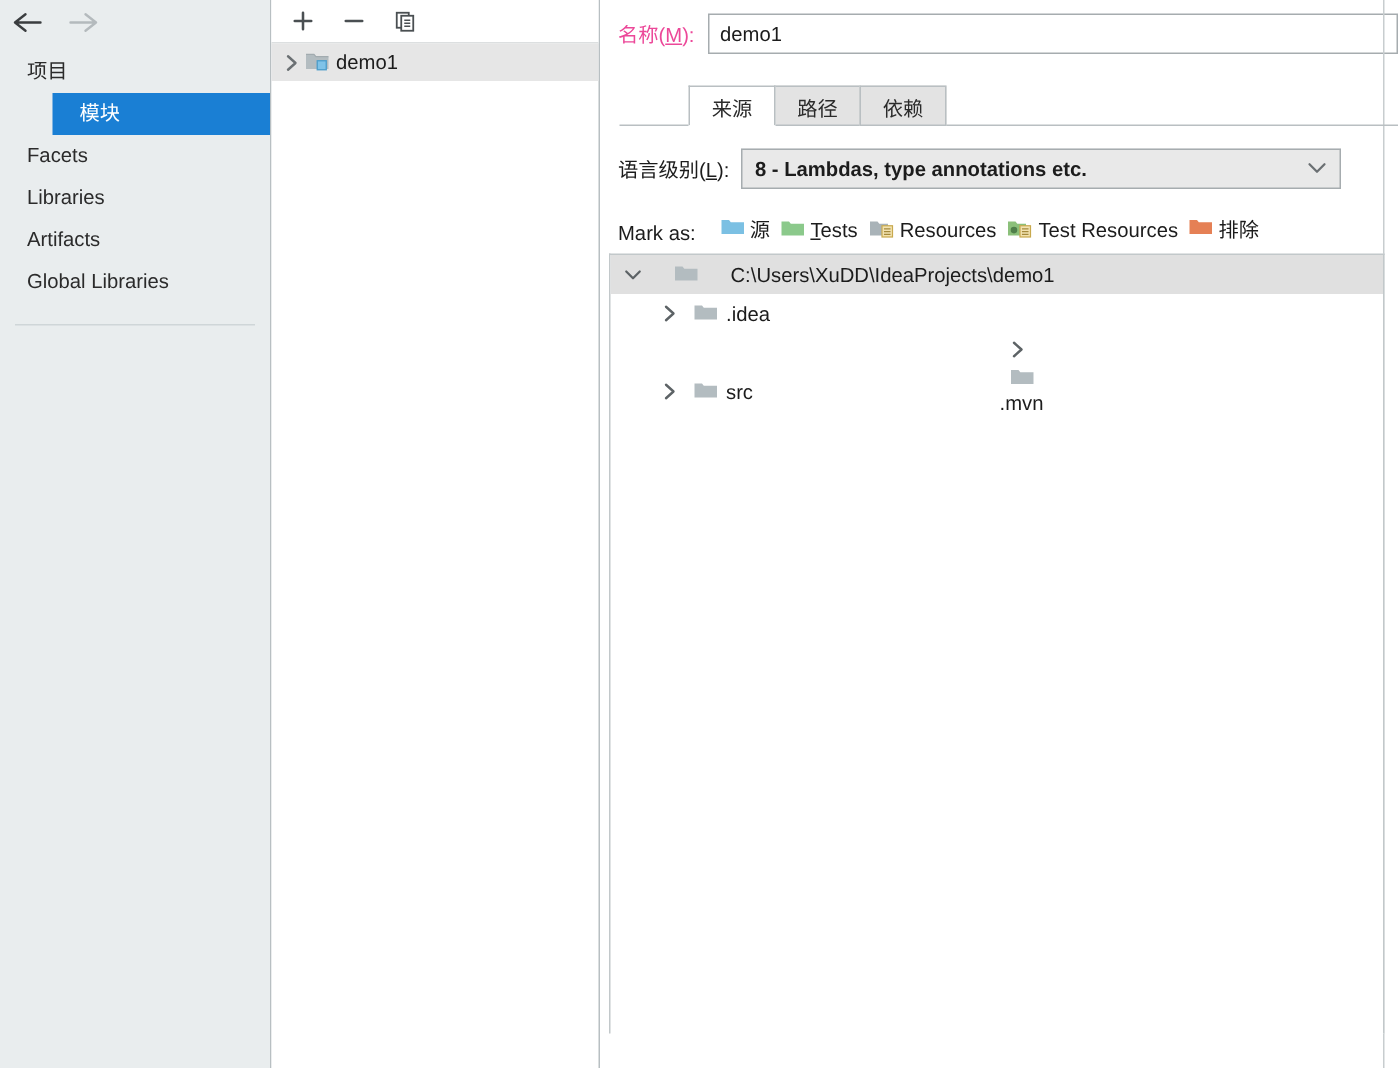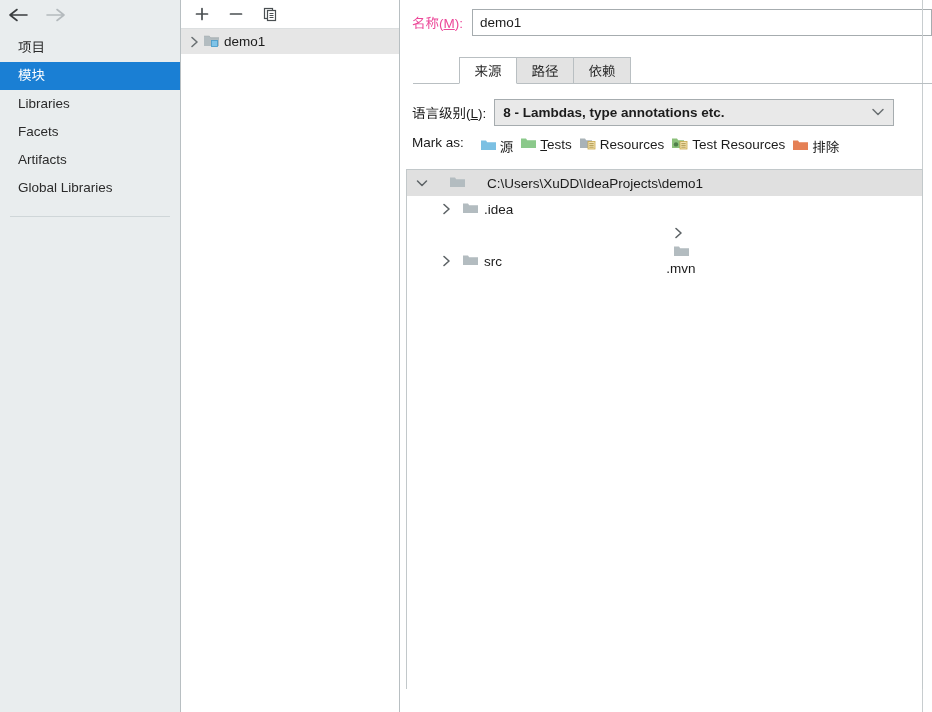--- a/index.html
+++ b/index.html
@@ -59,20 +59,21 @@
     padding: 4px 0 4px 18px;
     font-size: 13.5px;
     color: #2b2b2b;
     line-height: 20px;
     cursor: pointer;
     white-space: nowrap;
   }
   .nav-item.selected {
     background: #1a7fd4;
     color: #ffffff;
+    margin-left: 35px;
   }
   .sidebar-sep {
     margin: 14px 10px 10px 10px;
     height: 1px;
     background: #cfd6d8;
   }
 
   
   .middle {
     position: relative;
@@ -148,21 +149,21 @@
     font-size: 13.5px;
     color: #1c1c1c;
     padding: 0 7px;
     outline: none;
     margin-right: 0;
     min-width: 0;
   }
 
   .tabstrip {
     display: flex;
-    align-items: center;
+    align-items: flex-end;
     height: 28px;
     margin-left: 13px;
     margin-top: 12px;
     position: relative;
     padding-left: 46px;
   }
   .tabstrip::after {
     content: "";
     position: absolute;
     left: 0; right: -520px; bottom: 0;
@@ -222,21 +223,21 @@
   .combo .caret {
     position: absolute;
     right: 8px; top: 50%;
     transform: translateY(-50%);
     color: #6b7073;
     display: flex;
   }
 
   .markas-row {
     display: flex;
-    align-items: flex-start;
+    align-items: flex-end;
     height: 28px;
     padding-left: 12px;
     margin-top: 3px;
     gap: 0;
   }
   .markas-label {
     font-size: 13.5px;
     margin-right: 14px;
     white-space: nowrap;
   }
@@ -310,22 +311,22 @@
           <path d="M18 7 L11 1.5 M18 7 L11 12.5 M18 7 L1 7" stroke="#b4babd" stroke-width="1.6" fill="none" stroke-linecap="round"></path>
         </svg>
       </div>
     </div>
 
     <div class="sidebar-list">
 
 
       <div class="nav-item">项目</div>
       <div class="nav-item selected">模块</div>
+      <div class="nav-item">Facets</div>
       <div class="nav-item">Libraries</div>
-      <div class="nav-item">Facets</div>
       <div class="nav-item">Artifacts</div>
 
 
       <div class="nav-item">Global Libraries</div>
 
       <div class="sidebar-sep"></div>
 
     </div>
   </div>
 

